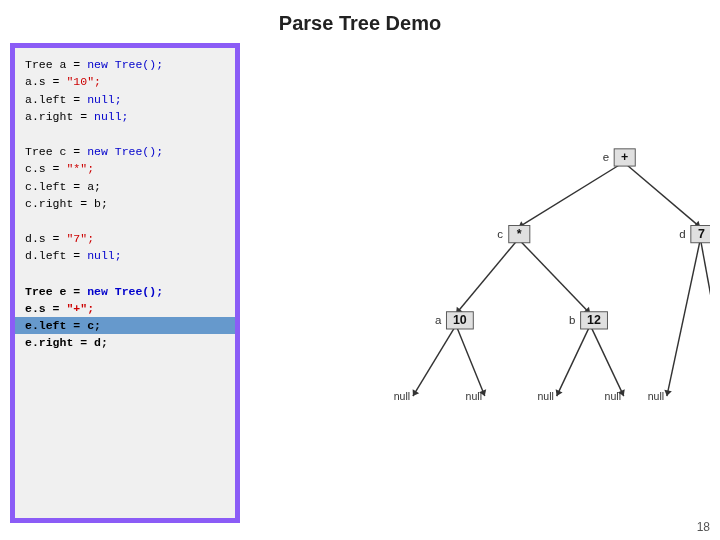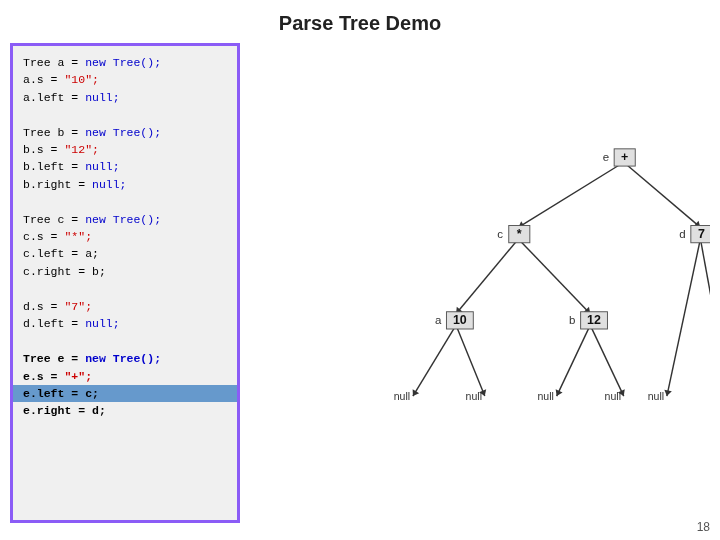--- a/index.html
+++ b/index.html
@@ -24,21 +24,21 @@
       display: flex;
       flex-direction: row;
       padding: 0 10px;
       gap: 10px;
     }
 
     
     .code-panel {
       width: 230px;
       background: #f0f0f0;
-      border: 3px solid #8b5cf6;
+      border: 5px solid #8b5cf6;
       padding: 8px 10px;
       font-family: 'Courier New', monospace;
       font-size: 11.5px;
       line-height: 1.5;
     }
 
     .code-block {
       margin-bottom: 10px;
     }
 
@@ -73,27 +73,21 @@
 
 <div class="page-title">Parse Tree Demo</div>
 
 <div class="main-content">
 
   <div class="code-panel" id="code-panel">
       <div class="code-block">
         <div><span style="color:#000">Tree a = </span><span style="color:#0000cc">new Tree();</span></div>
         <div><span style="color:#000">a.s    = </span><span style="color:#cc0000">"10";</span></div>
         <div><span style="color:#000">a.left  = </span><span style="color:#0000cc">null;</span></div>
-        <div style="height: 8px;"></div>
-      </div>
-      <div class="code-block">
-        <div><span style="color:#000">Tree b = </span><span style="color:#0000cc">new Tree();</span></div>
-        <div><span style="color:#000">b.s    = </span><span style="color:#cc0000">"12";</span></div>
-        <div><span style="color:#000">b.left  = </span><span style="color:#0000cc">null;</span></div>
-        <div><span style="color:#000">b.right = </span><span style="color:#0000cc">null;</span></div>
+        <div><span style="color:#000">a.right = </span><span style="color:#0000cc">null;</span></div>
         <div style="height: 8px;"></div>
       </div>
       <div class="code-block">
         <div><span style="color:#000">Tree c = </span><span style="color:#0000cc">new Tree();</span></div>
         <div><span style="color:#000">c.s    = </span><span style="color:#cc0000">"*";</span></div>
         <div><span style="color:#000">c.left  = </span><span style="color:#000">a;</span></div>
         <div><span style="color:#000">c.right = </span><span style="color:#000">b;</span></div>
         <div style="height: 8px;"></div>
       </div>
       <div class="code-block">

